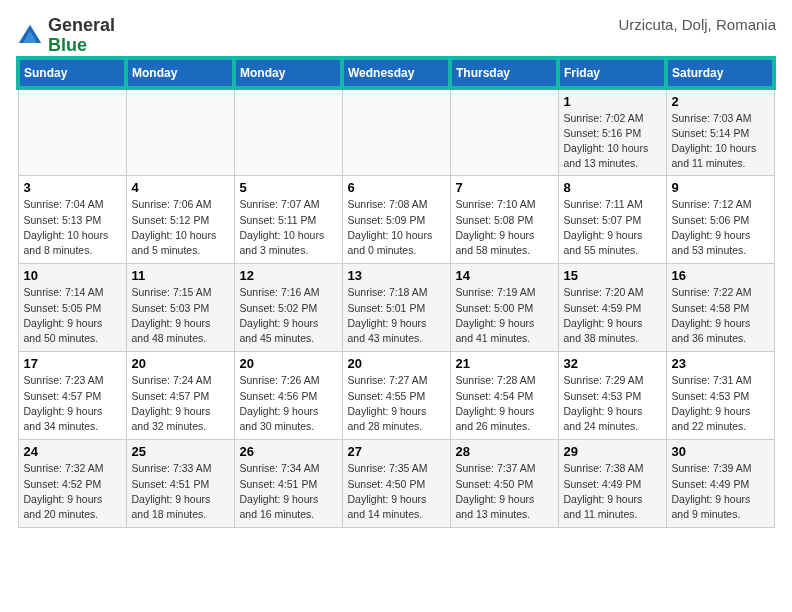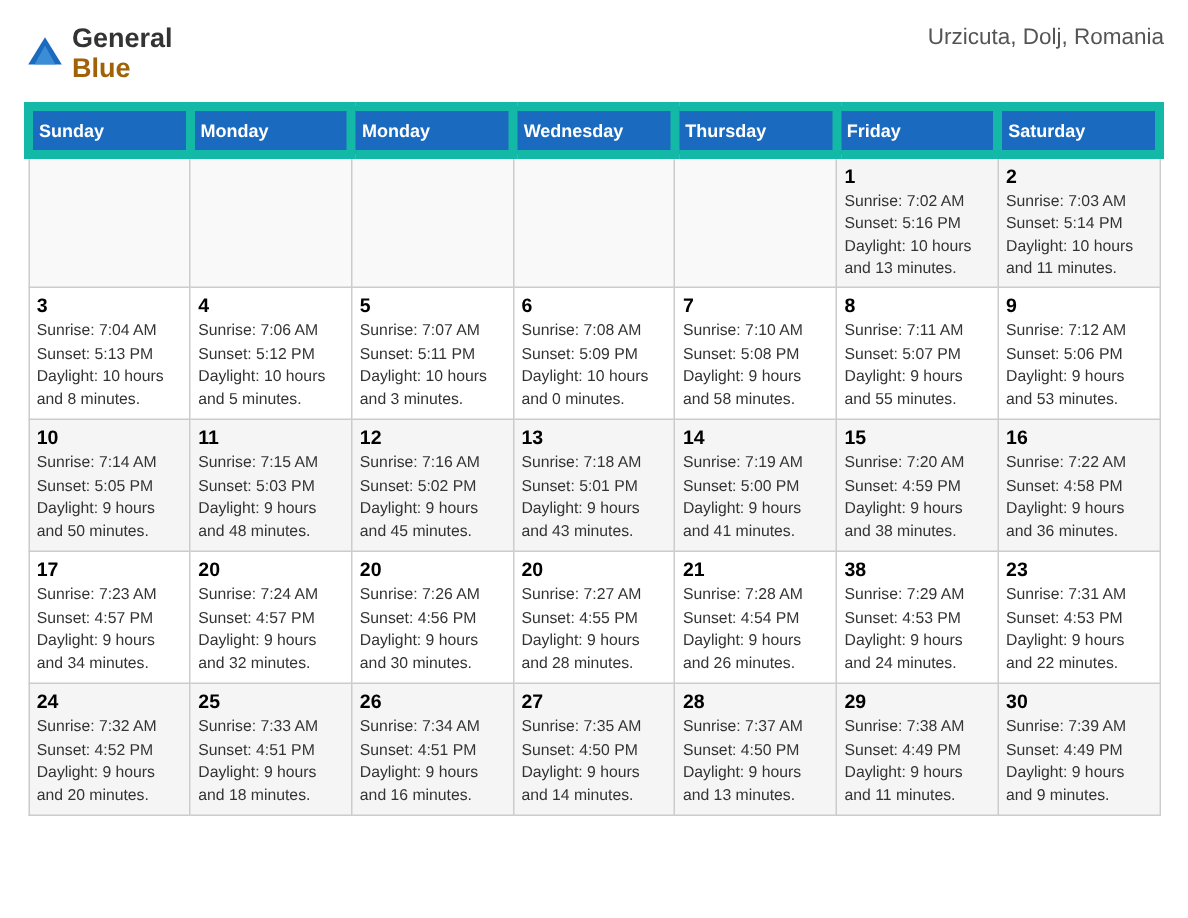--- a/index.html
+++ b/index.html
@@ -7,40 +7,39 @@
       font-family: Arial, sans-serif;
       background: #fff;
       width: 792px;
       min-height: 612px;
       padding: 16px;
     }
     .header {
       display: flex;
       justify-content: space-between;
       align-items: flex-start;
-      margin-bottom: 12px;
     }
     .logo {
       display: flex;
       align-items: center;
     }
     .logo-text {
       display: flex;
       flex-direction: column;
       line-height: 1.1;
     }
     .logo-general {
       font-size: 18px;
       font-weight: bold;
       color: #333;
     }
     .logo-blue {
       font-size: 18px;
       font-weight: bold;
-      color: #a16207;
+      color: #15803d;
     }
     .logo-icon {
       width: 28px;
       height: 28px;
       margin-right: 4px;
     }
     .title-block {
       text-align: right;
     }
     .month-title {
@@ -56,21 +55,21 @@
       width: 100%;
       border-collapse: collapse;
       font-size: 11px;
     }
     thead tr th {
       background: #1a6abf;
       color: #fff;
       padding: 6px 4px;
       text-align: left;
       font-size: 12px;
-      border: 6px solid #14b8a6;
+      border: 4px solid #14b8a6;
     }
     tbody tr td {
       border: 1px solid #ccc;
       vertical-align: top;
       padding: 4px 5px;
       width: calc(100% / 7);
       height: 88px;
     }
     tbody tr:nth-child(odd) td {
       background: #f5f5f5;
@@ -215,21 +214,21 @@
         </td>
         <td>
           <span class="day-number">20</span>
           <div class="day-info">Sunrise: 7:27 AM<br>Sunset: 4:55 PM<br>Daylight: 9 hours and 28 minutes.</div>
         </td>
         <td>
           <span class="day-number">21</span>
           <div class="day-info">Sunrise: 7:28 AM<br>Sunset: 4:54 PM<br>Daylight: 9 hours and 26 minutes.</div>
         </td>
         <td>
-          <span class="day-number">38</span>
+          <span class="day-number">32</span>
           <div class="day-info">Sunrise: 7:29 AM<br>Sunset: 4:53 PM<br>Daylight: 9 hours and 24 minutes.</div>
         </td>
         <td>
           <span class="day-number">23</span>
           <div class="day-info">Sunrise: 7:31 AM<br>Sunset: 4:53 PM<br>Daylight: 9 hours and 22 minutes.</div>
         </td>
       </tr>
       <tr>
         <td>
           <span class="day-number">24</span>

